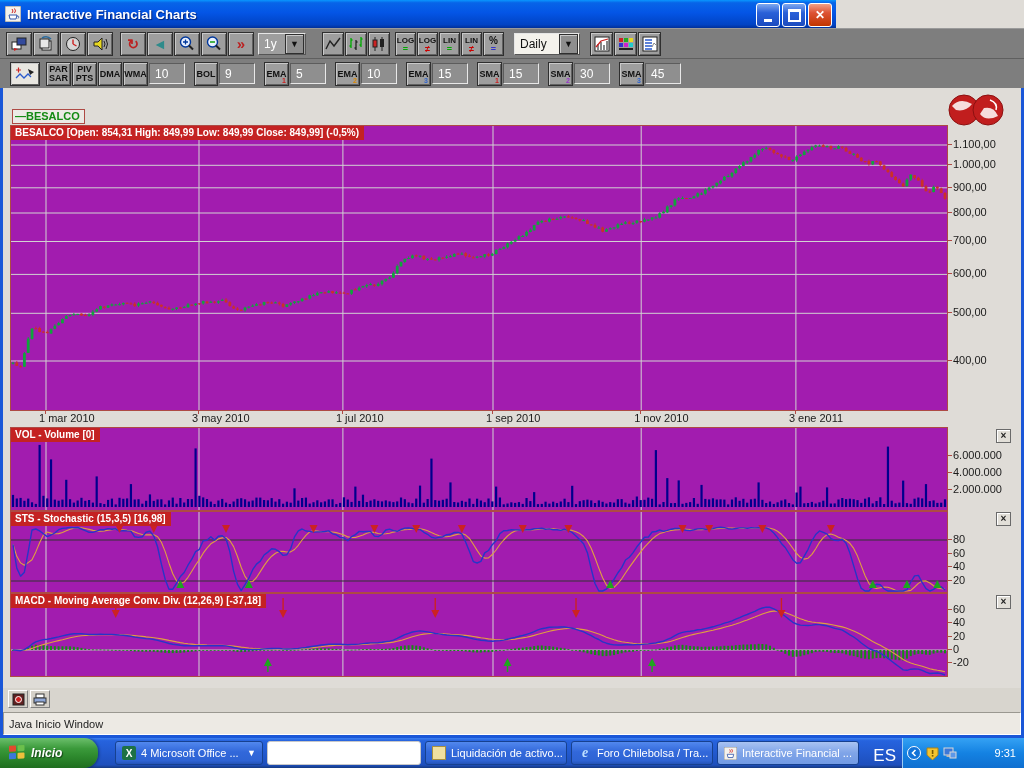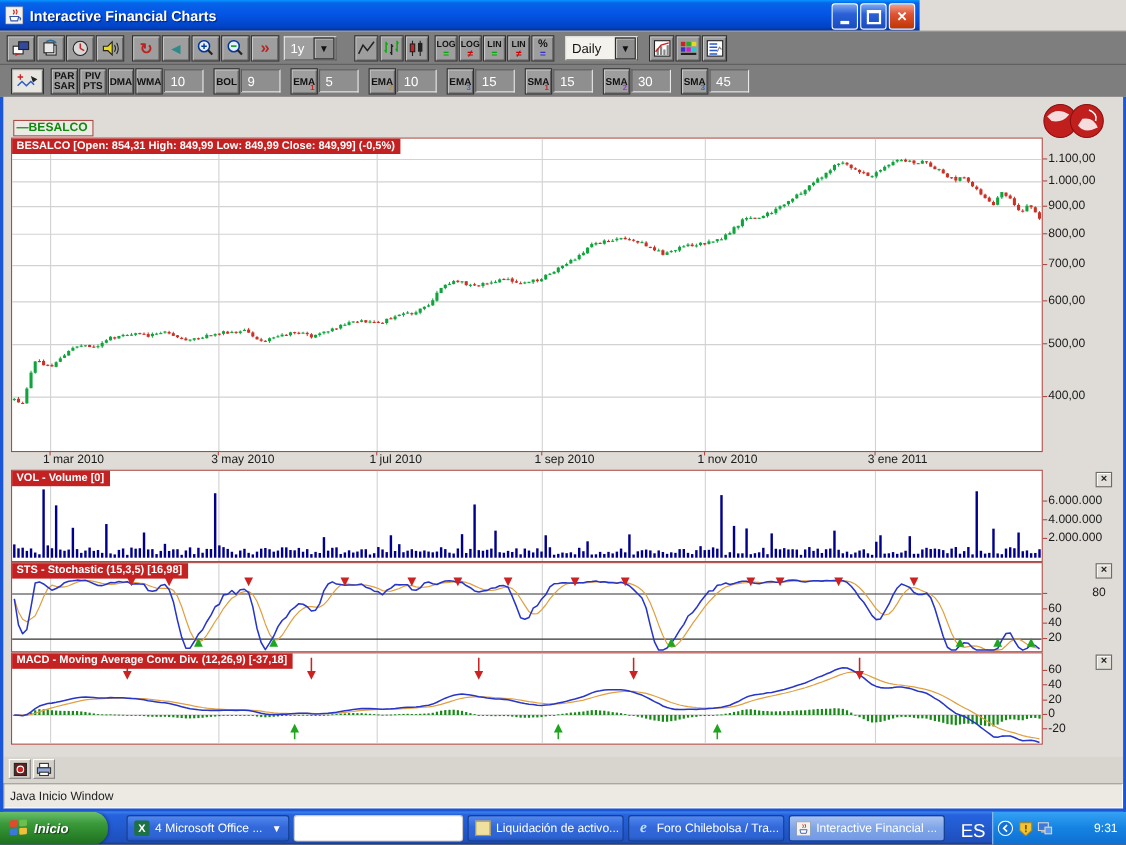--- a/index.html
+++ b/index.html
@@ -42,21 +42,21 @@
     font-size:12px;display:flex;align-items:center;padding-left:5px;}
   .idx{position:absolute;bottom:1px;right:2px;font-size:7px;font-weight:bold;line-height:7px;}
   .idx.red{color:#C22;} .idx.orange{color:#D80;} .idx.blue{color:#36C;} .idx.purple{color:#93C;}
   .eqmark{font-size:9px;font-weight:bold;line-height:8px;}
   .eqmark.green{color:#0A0;} .eqmark.red{color:#C00;} .eqmark.bluered{color:#33C;}
   
   #applet{position:absolute;left:0;top:88px;width:1024px;height:622px;background:#DFDCD7;}
   .side-border{position:absolute;top:88px;height:650px;width:3px;background:#1A57D8;z-index:40;}
   #border-left{left:0;} #border-right{right:0;}
   .plot-panel{position:absolute;left:10px;width:938px;box-sizing:border-box;
-    background:#ffffff;border:1px solid #AE4A44;text-decoration:underline;}
+    background:#a21caf;border:1px solid #AE4A44;text-decoration:underline;}
   #panel-price{top:37px;height:286px;}
   #panel-volume{top:339px;height:84px;}
   #panel-stoch{top:423px;height:82px;}
   #panel-macd{top:505px;height:84px;}
   .plot-panel svg{position:absolute;left:0;top:0;}
   .panel-header{position:absolute;left:0px;top:0px;background:#C42222;color:#fff;
     font-size:10px;font-weight:bold;padding:1px 5px 2px 4px;white-space:nowrap;z-index:5;}
   .legend-box{position:absolute;left:12px;top:21px;border:1px solid #AE4A44;
     padding:0 4px 1px 2px;font-size:11px;font-weight:bold;background:#EBEAE5;}
   .legend-box .dash{color:#128A12;} .legend-box .sym{color:#128A12;}
@@ -1528,21 +1528,21 @@
     <div class="axis-label" style="left: 953px; top: 306.336px;">500,00</div>
     <div class="axis-tick" style="left: 948px; top: 312.336px; width: 4px; height: 1px;"></div>
     <div class="axis-label" style="left: 953px; top: 353.977px;">400,00</div>
     <div class="axis-tick" style="left: 948px; top: 359.977px; width: 4px; height: 1px;"></div>
     <div class="axis-label" style="left: 953px; top: 449px;">6.000.000</div>
     <div class="axis-tick" style="left: 948px; top: 455px; width: 4px; height: 1px;"></div>
     <div class="axis-label" style="left: 953px; top: 466px;">4.000.000</div>
     <div class="axis-tick" style="left: 948px; top: 472px; width: 4px; height: 1px;"></div>
     <div class="axis-label" style="left: 953px; top: 483px;">2.000.000</div>
     <div class="axis-tick" style="left: 948px; top: 489px; width: 4px; height: 1px;"></div>
-    <div class="axis-label" style="left: 953px; top: 533px; margin-left: 40px;">80</div>
+    <div class="axis-label" style="left: 953px; top: 533px;">80</div>
     <div class="axis-tick" style="left: 948px; top: 539px; width: 4px; height: 1px;"></div>
     <div class="axis-label" style="left: 953px; top: 546.66px;">60</div>
     <div class="axis-tick" style="left: 948px; top: 552.66px; width: 4px; height: 1px;"></div>
     <div class="axis-label" style="left: 953px; top: 560.32px;">40</div>
     <div class="axis-tick" style="left: 948px; top: 566.32px; width: 4px; height: 1px;"></div>
     <div class="axis-label" style="left: 953px; top: 573.98px;">20</div>
     <div class="axis-tick" style="left: 948px; top: 579.98px; width: 4px; height: 1px;"></div>
     <div class="axis-label" style="left: 953px; top: 603.1px;">60</div>
     <div class="axis-tick" style="left: 948px; top: 609.1px; width: 4px; height: 1px;"></div>
     <div class="axis-label" style="left: 953px; top: 616.4px;">40</div>

